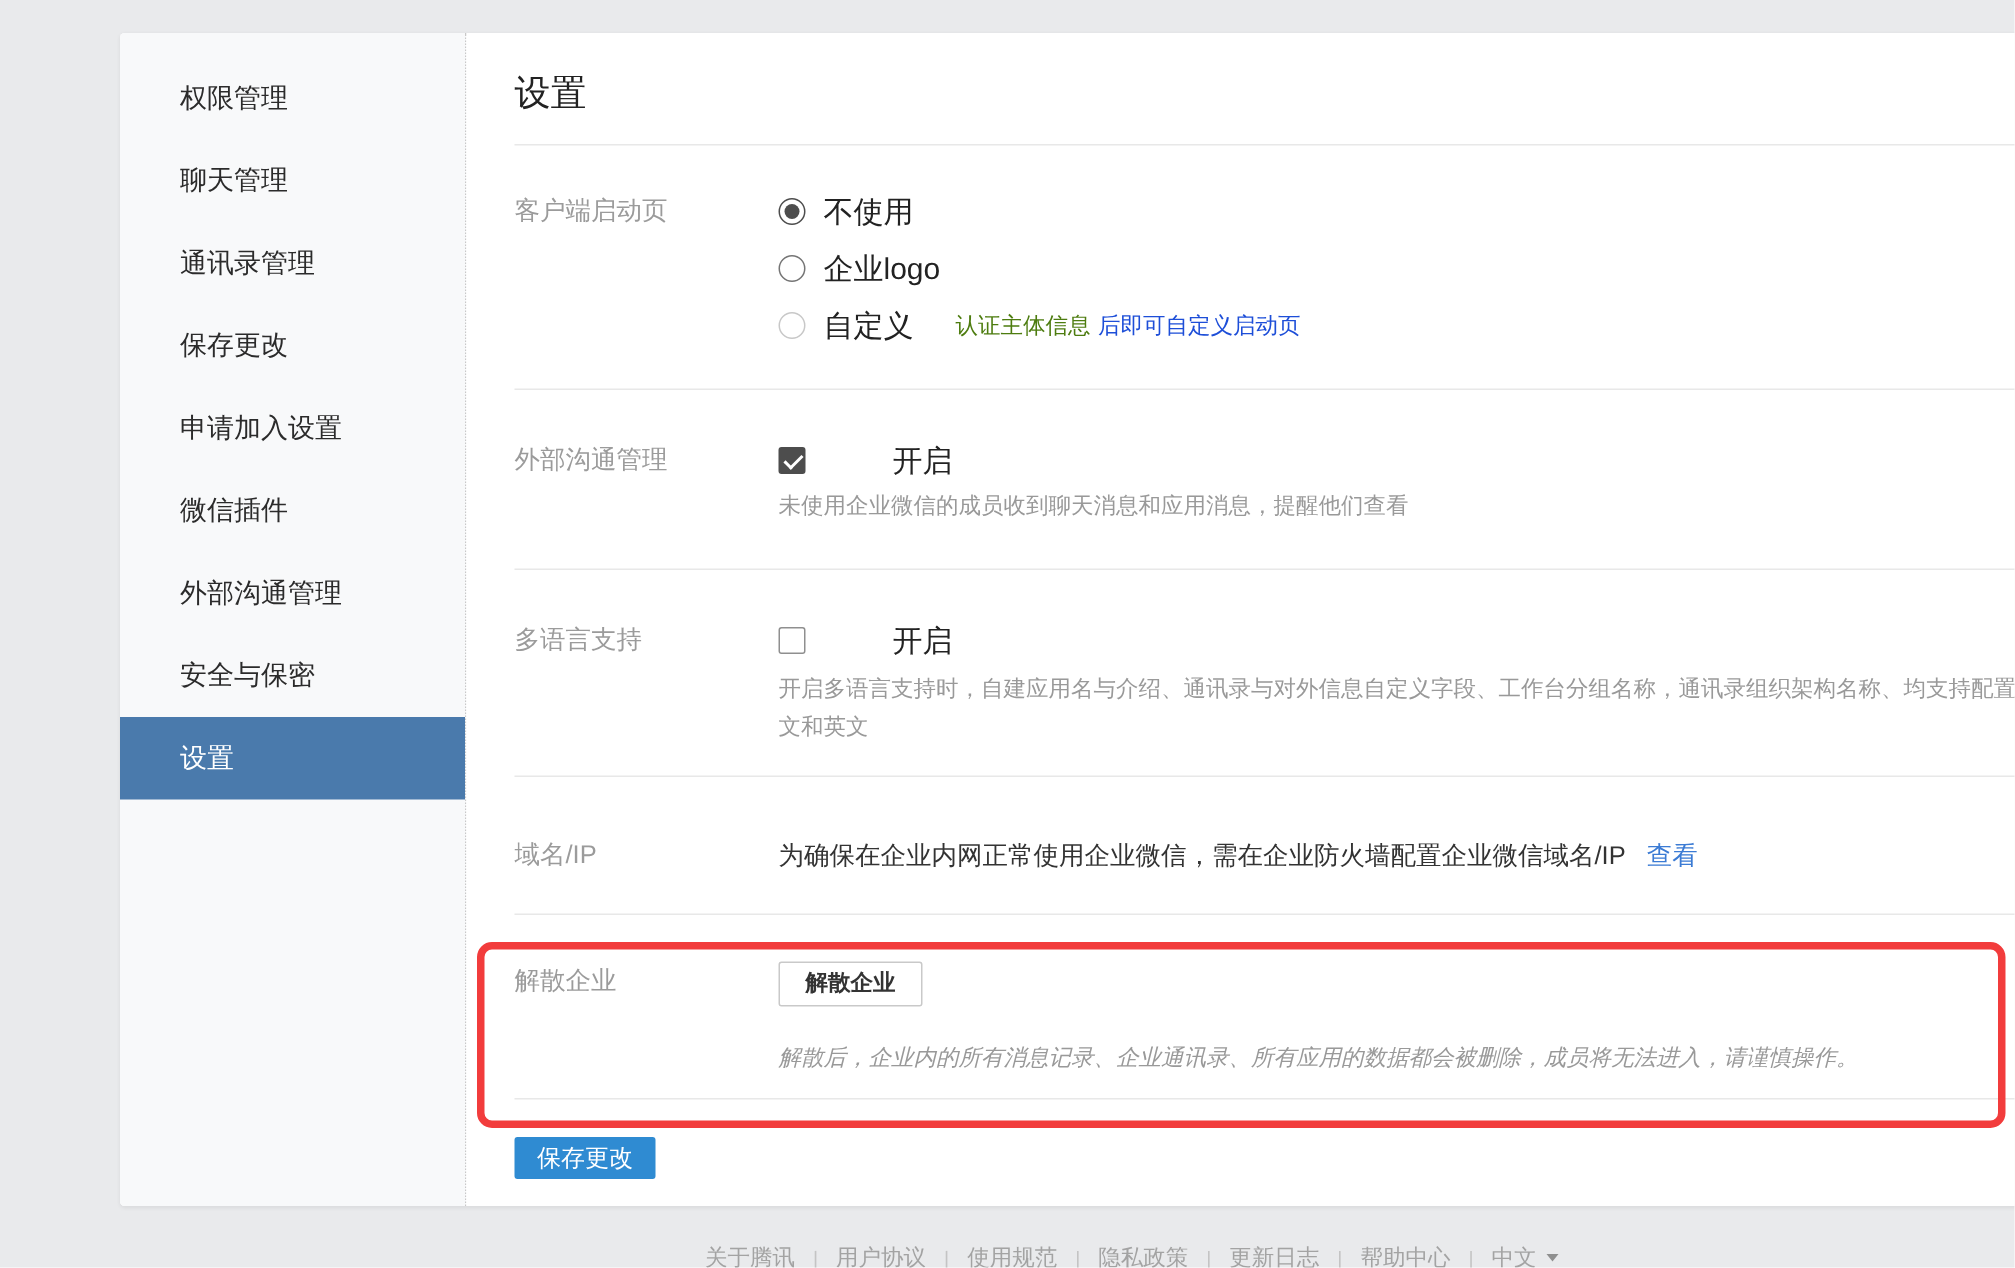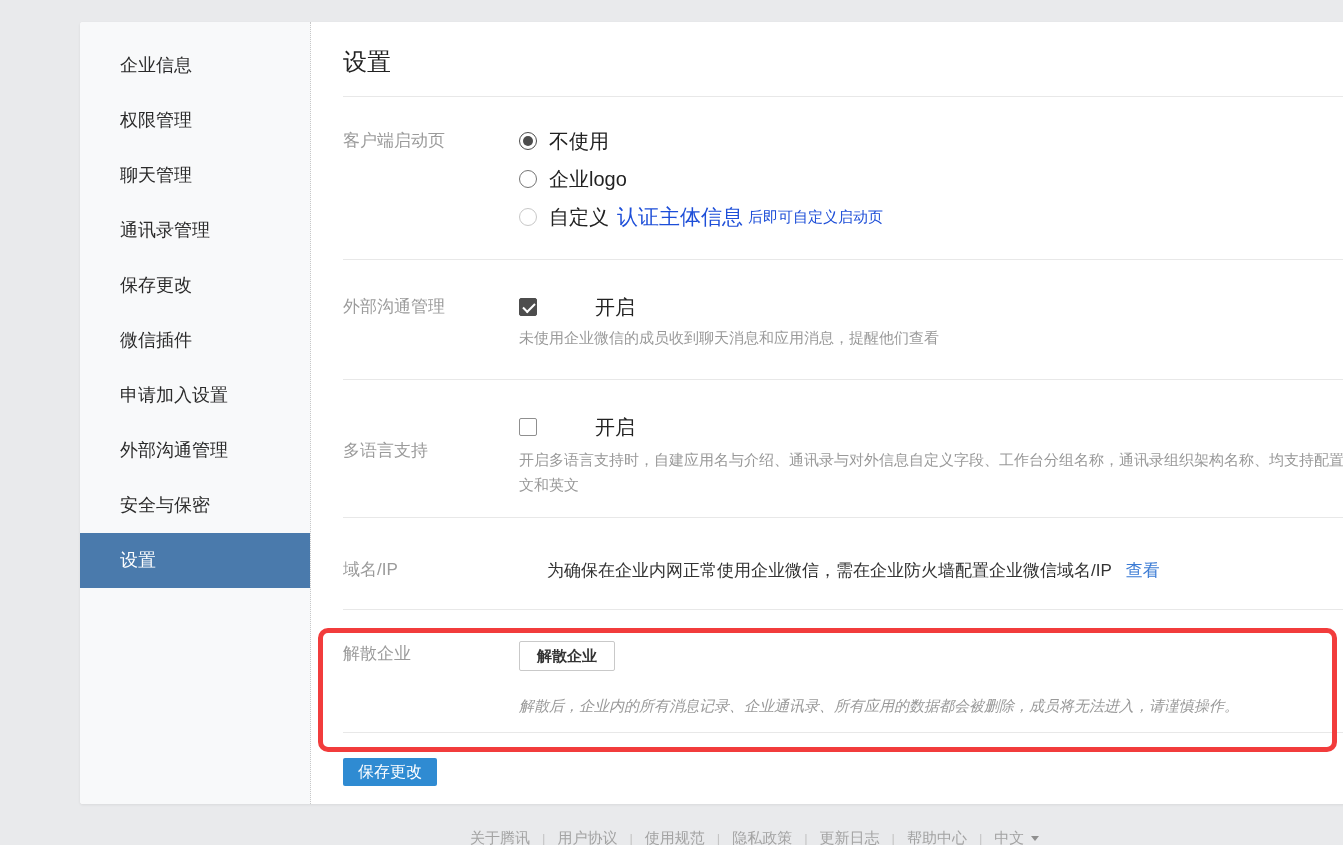--- a/index.html
+++ b/index.html
@@ -57,44 +57,44 @@
     border:1px solid #757575; background:#fff;
     margin-right:12px; position:relative; cursor:pointer; flex-shrink:0;
   }
   .radio.selected { border-color:#4d4d4d; }
   .radio.selected::after {
     content:""; position:absolute; left:3px; top:3px;
     width:10px; height:10px; border-radius:50%; background:#4d4d4d;
   }
   .radio.disabled { border-color:#c8c8c8; cursor:default; }
   .opt-label { font-size:20px; color:#222; }
-  .inline-link { font-size:21px; color:#1d4ed8; margin-left:8px; cursor:pointer; text-decoration:none; }
+  .inline-link { font-size:15px; color:#4d7c0f; margin-left:28px; cursor:pointer; text-decoration:none; }
   .inline-hint { font-size:15px; color:#1d4ed8; margin-left:5px; }
   
   .sec-unused { height:120px; padding-top:35px; }
   .sec-unused .form-label { padding-top:2px; }
   .sec-multilang { height:138px; padding-top:35px; }
-  .sec-multilang .form-label { padding-top:2px;margin-top:24px; }
+  .sec-multilang .form-label { padding-top:2px; }
   .check-row { display:flex; align-items:center; height:24px;gap:47px; }
   .checkbox {
     width:18px; height:18px; border:1px solid #8f8f8f; border-radius:2px;
     background:#fff; margin-right:11px; position:relative; cursor:pointer; flex-shrink:0;
   }
   .checkbox.checked { background:#4d4d4d; border-color:#4d4d4d; }
   .checkbox.checked::after {
     content:""; position:absolute; left:3px; top:4px;
     width:10px; height:5px;
     border-left:2px solid #fff; border-bottom:2px solid #fff;
     transform:rotate(-45deg);
   }
   .desc { font-size:15px; color:#999; margin-top:8px; line-height:21px; }
   .desc-lines div { font-size:15px; color:#999; line-height:25px; white-space:nowrap; }
   
   .sec-domain { height:92px; padding-top:42px; }
-  .domain-text { font-size:17px; color:#333; line-height:22px; white-space:nowrap;margin-left:28px; }
+  .domain-text { font-size:17px; color:#333; line-height:22px; white-space:nowrap; }
   .domain-link { font-size:17px; color:#3b7bd4; margin-left:14px; cursor:pointer; text-decoration:none; }
   
   .sec-dismiss { height:123px; padding-top:31px; }
   .sec-dismiss .form-label { padding-top:3px; }
   .dismiss-btn {
     display:inline-block; height:30px; line-height:28px;
     padding:0 17px; background:#fff;
     border:1px solid #c9c9c9; border-radius:2px;
     font-size:15px; font-weight:bold; color:#333; cursor:pointer;
     font-family:inherit;
@@ -130,27 +130,26 @@
     border-left:4px solid transparent; border-right:4px solid transparent;
     border-top:5px solid #8f8f8f;
   }
 </style>
 </head>
 <body>
 
 <div class="card">
 
   <div class="sidebar">
-    <div class="side-item">企业信息</div>
     <div class="side-item">权限管理</div>
     <div class="side-item">聊天管理</div>
     <div class="side-item">通讯录管理</div>
     <div class="side-item">保存更改</div>
+    <div class="side-item">申请加入设置</div>
     <div class="side-item">微信插件</div>
-    <div class="side-item">申请加入设置</div>
     <div class="side-item">外部沟通管理</div>
     <div class="side-item">安全与保密</div>
     <div class="side-item active">设置</div>
   </div>
 
   <div class="main">
 
     <div class="section page-title-block">
       <div class="page-title">设置</div>
     </div>

